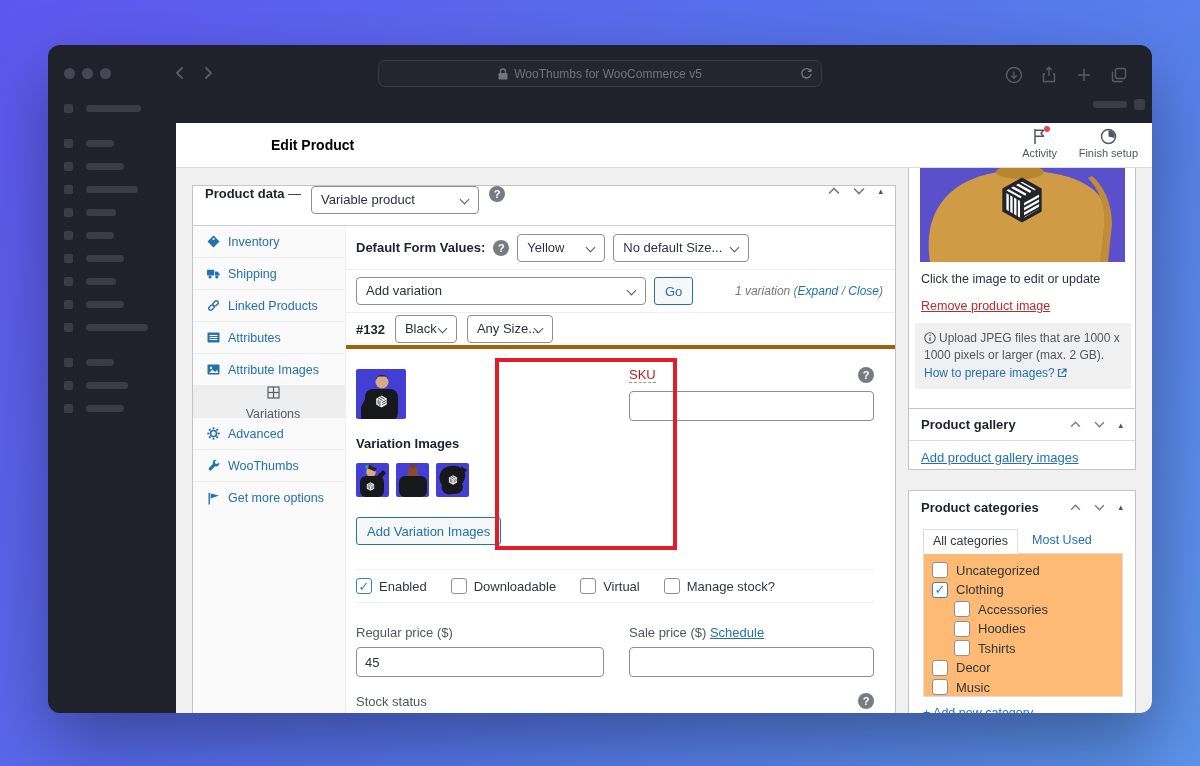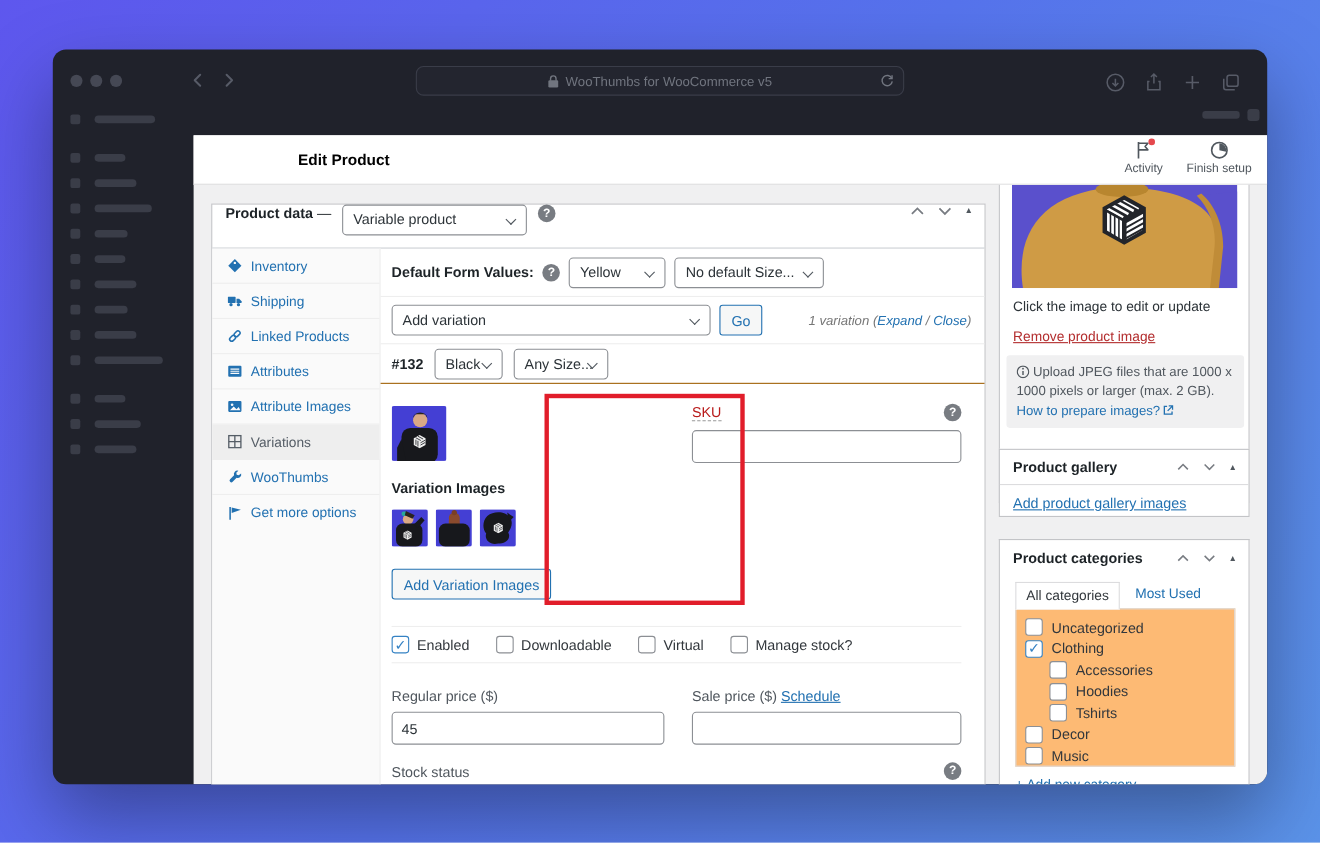--- a/index.html
+++ b/index.html
@@ -90,28 +90,28 @@
   .pd-title { font-size:13px; color:#1d2327; }
   .pd-title b { font-weight:bold; }
   .pd-header .spacer { flex:1; }
   .pd-body { position:relative; display:flex; height:488px; }
   .pd-tabs { width:153px; background:#fafafa; border-right:1px solid #eee; flex:none; }
   .pd-tab {
     display:flex; align-items:center; gap:8px; height:32px; padding:0 6px 0 14px;
     border-bottom:1px solid #eee; font-size:12.5px; color:#2271b1; cursor:pointer;
   }
   .pd-tab .ticon { width:13px; height:13px; flex:none; color:#2271b1; }
-  .pd-tab.active { background:#eee; color:#555d66; }
+  .pd-tab.active { background:#eee; color:#555d66;flex-direction:column; }
   .pd-tab.active .ticon { color:#555d66; }
   .pd-main { flex:1; position:relative; font-size:13px; }
   .row-defaults { height:44px; display:flex; align-items:center; gap:8px; padding:0 12px 0 10px; border-bottom:1px solid #eee; }
   .row-defaults .lab { font-weight:bold; color:#1d2327; }
   .row-addvar { height:43px; display:flex; align-items:center; gap:8px; padding:0 12px 0 10px; border-bottom:1px solid #eee; }
   .row-addvar .summary { margin-left:auto; font-style:italic; font-size:12px; color:#777; }
-  .row-varhead { height:36px; display:flex; align-items:center; gap:10px; padding:0 12px 0 10px; border-bottom:1px solid #a16207; }
+  .row-varhead { height:36px; display:flex; align-items:center; gap:10px; padding:0 12px 0 10px; border-bottom:4px solid #a16207; }
   .row-varhead .vid { font-weight:bold; }
   .var-body { padding:10px 21px 0 10px; }
   .var-cols { display:flex; }
   .var-left { width:273px; flex:none; padding-top:10px; }
   .var-right { flex:1; padding-top:8px; }
   .vimg { width:50px; height:50px; border-radius:2px; overflow:hidden; cursor:pointer; }
   .vi-label { font-weight:bold; color:#1d2327; margin:17px 0 12px; }
   .vthumbs { display:flex; gap:7px; }
   .vthumb { width:33px; height:34px; border-radius:2px; overflow:hidden; cursor:pointer; }
   .add-vi-btn { margin-top:20px; }
@@ -429,20 +429,38 @@
           </div>
           <div class="pd-tab active">
             <span class="ticon">
                 <svg width="13" height="13" viewBox="0 0 13 13" fill="none" stroke="currentColor" stroke-width="1.2">
                   <rect x="1" y="1" width="11" height="11"></rect>
                   <line x1="6.5" y1="1" x2="6.5" y2="12"></line>
                   <line x1="1" y1="6.5" x2="12" y2="6.5"></line>
                 </svg>
               </span>
             <span>Variations</span>
+          </div>
+          <div class="pd-tab">
+            <span class="ticon">
+                <svg width="13" height="13" viewBox="0 0 13 13" fill="none" stroke="currentColor">
+                  <circle cx="6.5" cy="6.5" r="3" stroke-width="1.6"></circle>
+                  <g stroke-width="1.8">
+                    <line x1="6.5" y1="0.3" x2="6.5" y2="2.3"></line>
+                    <line x1="6.5" y1="10.7" x2="6.5" y2="12.7"></line>
+                    <line x1="0.3" y1="6.5" x2="2.3" y2="6.5"></line>
+                    <line x1="10.7" y1="6.5" x2="12.7" y2="6.5"></line>
+                    <line x1="2.1" y1="2.1" x2="3.5" y2="3.5"></line>
+                    <line x1="9.5" y1="9.5" x2="10.9" y2="10.9"></line>
+                    <line x1="10.9" y1="2.1" x2="9.5" y2="3.5"></line>
+                    <line x1="3.5" y1="9.5" x2="2.1" y2="10.9"></line>
+                  </g>
+                </svg>
+              </span>
+            <span>Advanced</span>
           </div>
           <div class="pd-tab">
             <span class="ticon">
                 <svg width="13" height="13" viewBox="0 0 13 13" fill="currentColor">
                   <path d="M12.2 3.4 a3.2 3.2 0 0 1 -4.1 3.9 L4.5 11 a1.6 1.6 0 0 1 -2.3 -2.3 L5.8 5.1 A3.2 3.2 0 0 1 9.7 0.9 L7.8 2.8 l0.4 1.8 1.8 0.4 z"></path>
                 </svg>
               </span>
             <span>WooThumbs</span>
           </div>
           <div class="pd-tab" style="border-bottom:none">

